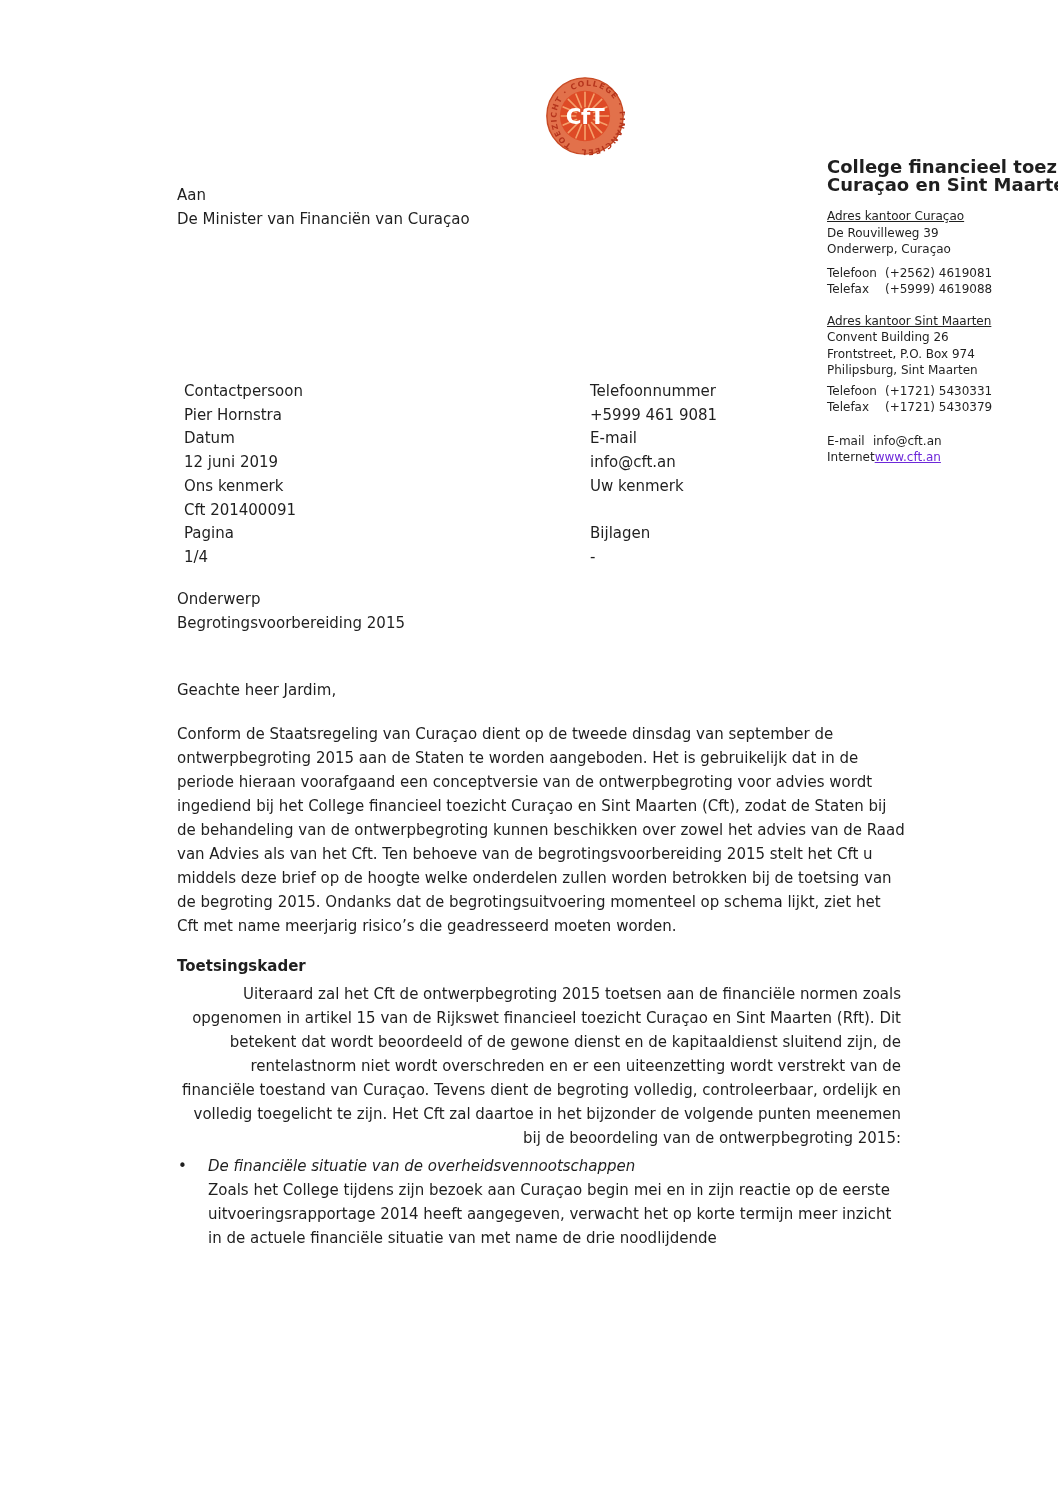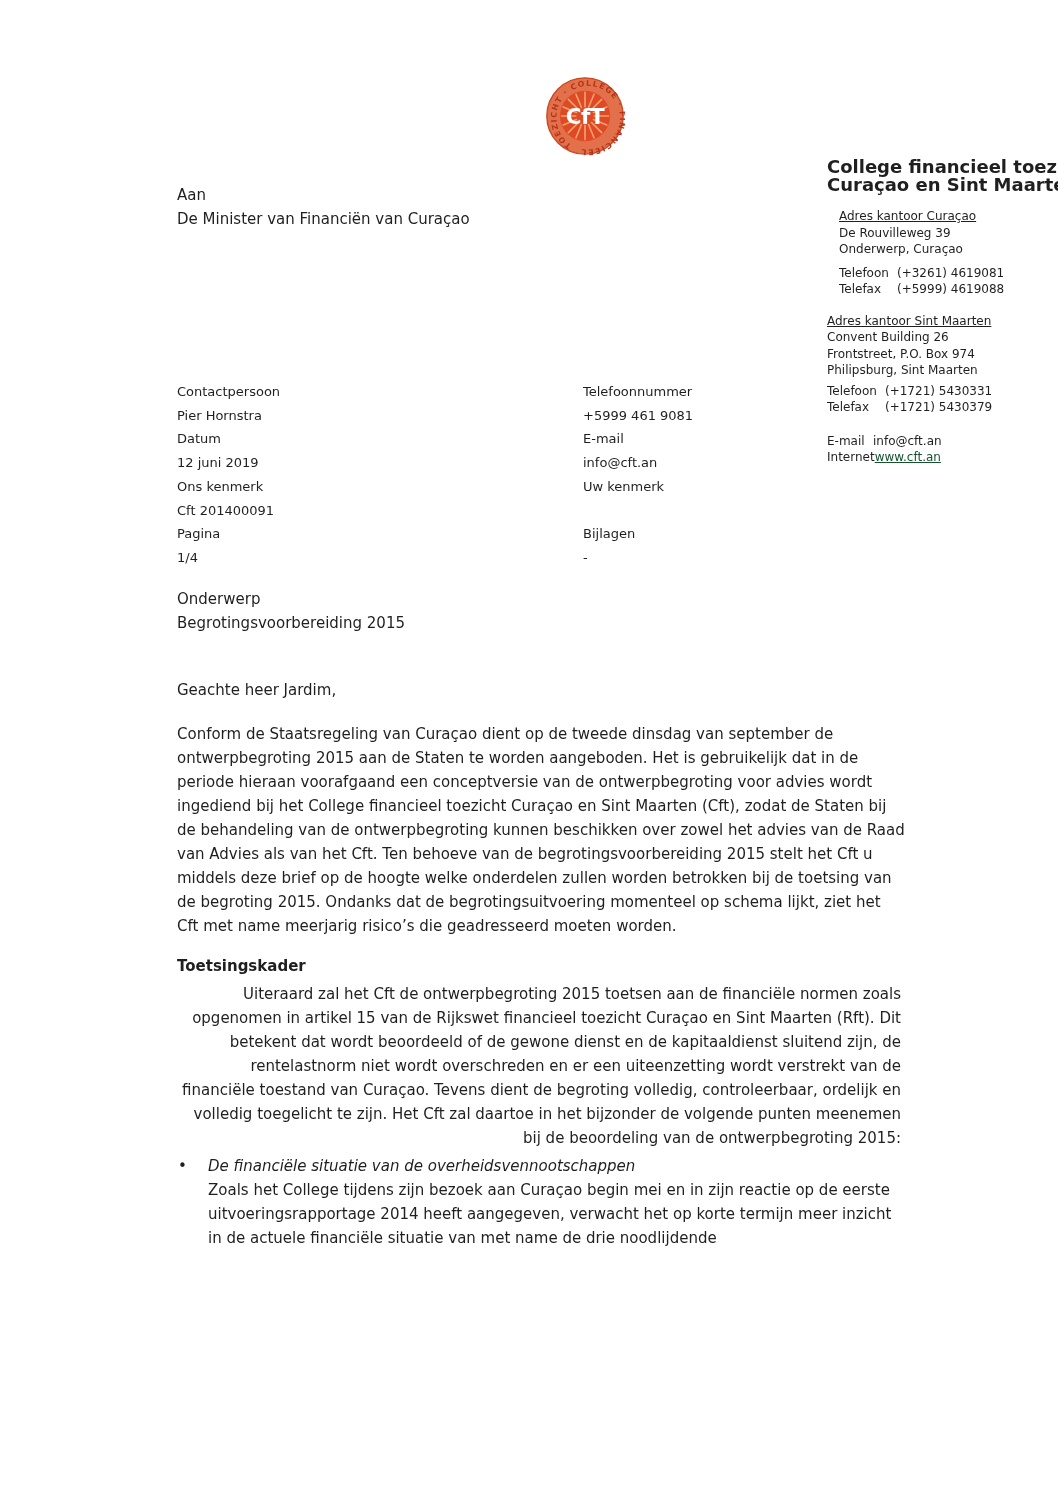--- a/index.html
+++ b/index.html
@@ -16,35 +16,35 @@
 
   
   .logo { position: absolute; left: 545px; top: 76px; width: 80px; height: 80px; }
   .logo svg { display: block; width: 100%; height: 100%; }
   .ring-text { font-family: "DejaVu Sans", sans-serif; font-weight: bold; font-size: 7.6px; fill: #b5341c; letter-spacing: 1.2px; }
   .monogram { font-family: "DejaVu Sans", sans-serif; font-weight: bold; font-size: 21px; fill: #ffffff; letter-spacing: -0.5px; }
 
   
   .lh-right { position: absolute; left: 827px; top: 158px; width: 215px; font-size: 12px; line-height: 16.5px; color: #1f1f1f; }
   .org { font-weight: bold; font-size: 18px; line-height: 18px; white-space: nowrap; }
-  .office-group1 { margin-top: 14px; margin-left: 12px; }
+  .office-group1 { margin-top: 14px; }
   .phone-rows1 { margin-top: 7px; }
   .office-group2 { margin-top: 15px; }
   .phone-rows2 { margin-top: 4px; }
   .email-block { margin-top: 17px; }
   .office-heading { text-decoration: underline; }
   .plabel { display: inline-block; min-width: 58px; }
   .elabel { display: inline-block; min-width: 46px; }
-  .link { color: #14532d; text-decoration: underline; cursor: pointer; }
+  .link { color: #6d28d9; text-decoration: underline; cursor: pointer; }
 
   
   .addressee { position: absolute; left: 177px; top: 183px; font-size: 15px; line-height: 24px; }
 
   
-  .meta { position: absolute; left: 177px; top: 380px; width: 713px; height: 194px; font-size: 13px; }
+  .meta { position: absolute; left: 184px; top: 380px; width: 713px; height: 194px; font-size: 15px; }
   .meta-col { position: absolute; top: 0; line-height: 23.7px; }
   .meta-col > div { min-height: 23.7px; }
   .meta-left { left: 0; }
   .meta-right { left: 406px; }
 
   
   .subject { position: absolute; left: 177px; top: 587px; font-size: 15px; line-height: 24px; }
 
   
   .letter-body { position: absolute; left: 177px; top: 678px; width: 728px; font-size: 15px; line-height: 24px; }
@@ -93,21 +93,21 @@
     <div class="org">
       <div>College financieel toezicht</div>
       <div>Curaçao en Sint Maarten</div>
     </div>
 
     <div class="office-group1">
       <div class="office-heading">Adres kantoor Curaçao</div>
       <div>De Rouvilleweg 39</div>
       <div>Onderwerp, Curaçao</div>
       <div class="phone-rows1">
-        <div><span class="plabel">Telefoon</span><span>(+3261) 4619081</span></div>
+        <div><span class="plabel">Telefoon</span><span>(+2562) 4619081</span></div>
         <div><span class="plabel">Telefax</span><span>(+5999) 4619088</span></div>
       </div>
     </div>
 
     <div class="office-group2">
       <div class="office-heading">Adres kantoor Sint Maarten</div>
       <div>Convent Building 26</div>
       <div>Frontstreet, P.O. Box 974</div>
       <div>Philipsburg, Sint Maarten</div>
       <div class="phone-rows2">

